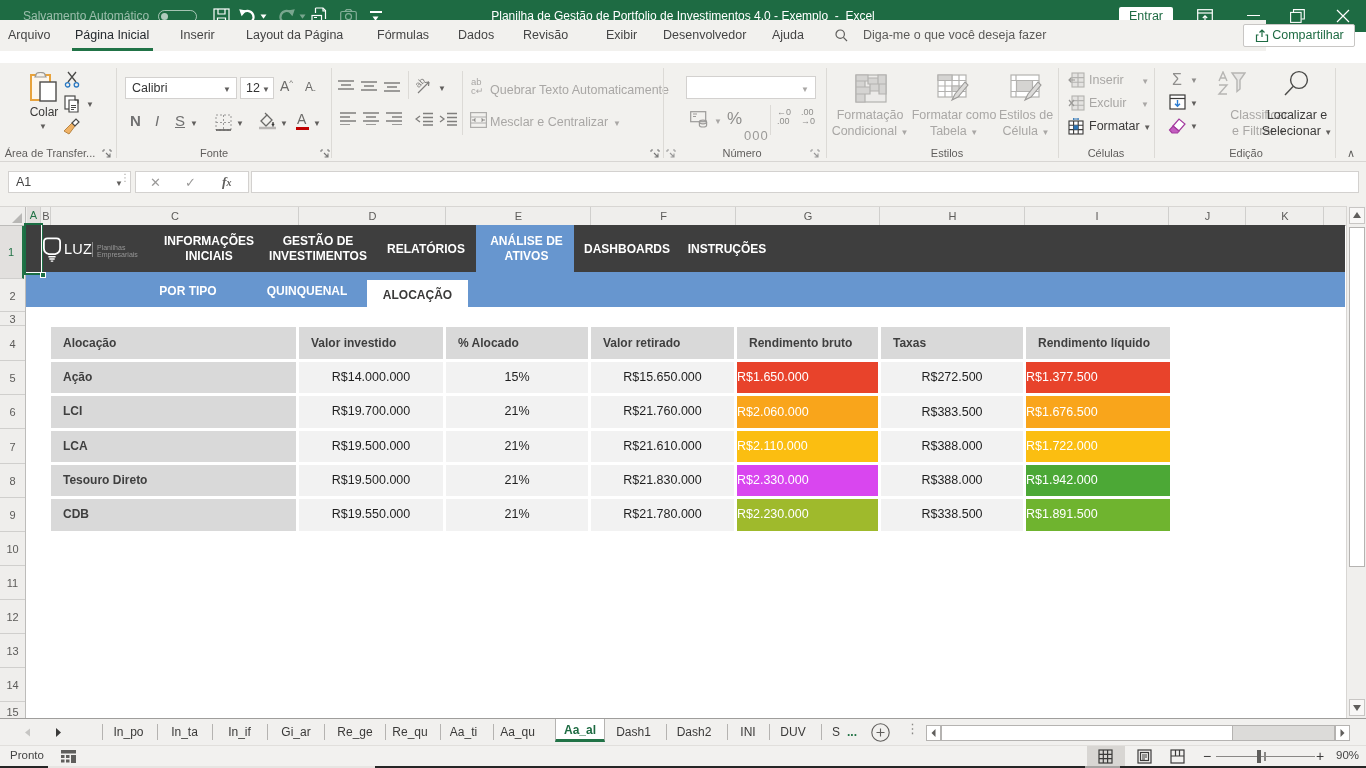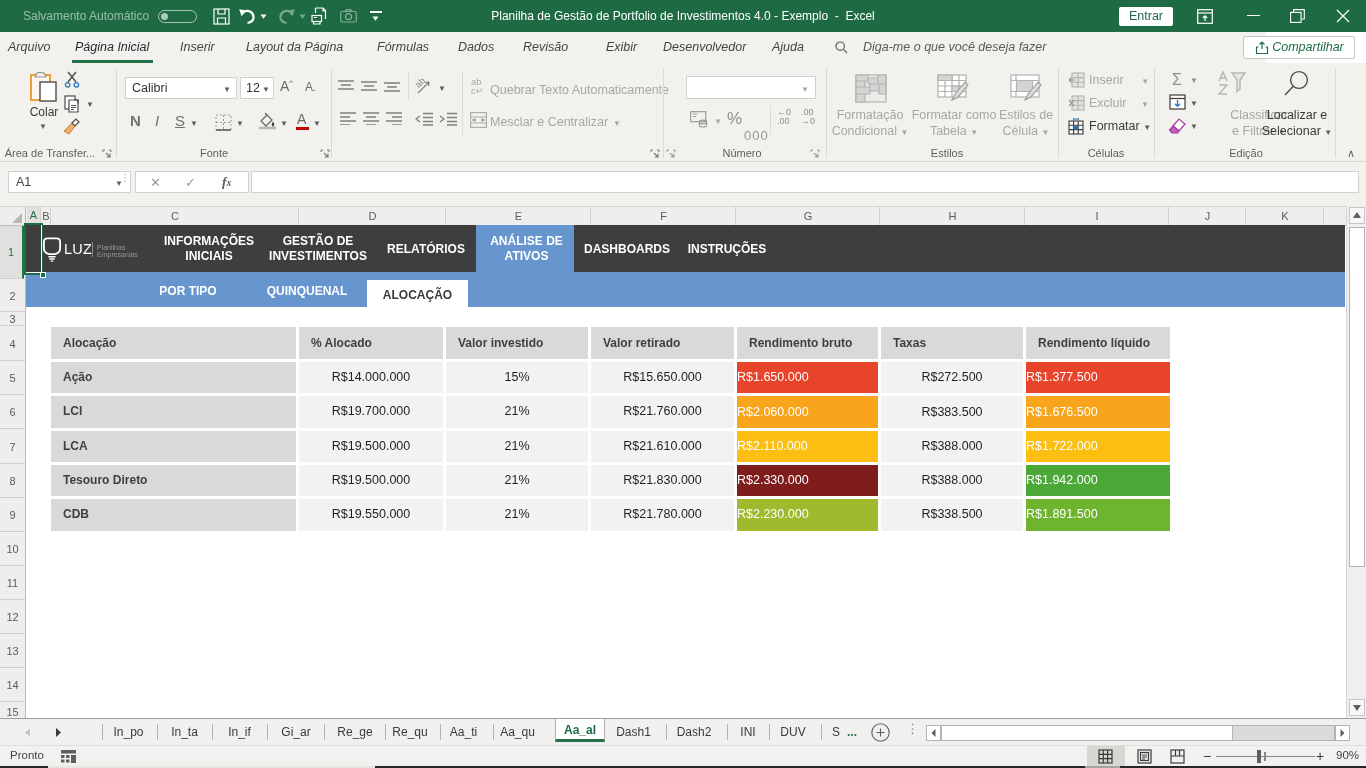--- a/index.html
+++ b/index.html
@@ -4,21 +4,21 @@
 *{margin:0;padding:0;box-sizing:border-box;}
 html,body{width:1366px;height:768px;overflow:hidden;font-family:"Liberation Sans",sans-serif;background:#fff;}
 .abs{position:absolute;}
 #stage{position:relative;width:1366px;height:768px;}
 
 #titlebar{left:0;top:0;width:1366px;height:32px;background:#1E6B43;color:#fff;}
 .tb-dim{color:rgba(255,255,255,.55);}
 #ttl{left:0;top:0;width:1366px;height:32px;line-height:32px;text-align:center;font-size:12px;color:#fff;}
 #entrar{left:1119px;top:7px;width:54px;height:19px;background:#fff;border-radius:2px;color:#1E6B43;font-size:12.5px;text-align:center;line-height:19px;}
 
-#tabrow{left:0;top:32px;width:1266px;height:31px;background:#F2F1EE;font-size:12.5px;color:#444;font-style:italic;}
+#tabrow{left:0;top:20px;width:1266px;height:31px;background:#F2F1EE;font-size:12.5px;color:#444;}
 .rtab{position:absolute;top:0;height:31px;line-height:31px;}
 #shareBtn{left:1243px;top:4px;width:112px;height:23px;border:1px solid #c8c6c4;border-radius:2px;background:#fff;color:#1E6B43;font-size:12.5px;line-height:21px;text-align:center;}
 
 #ribbon{left:0;top:63px;width:1366px;height:99px;background:#F2F1EE;border-bottom:1px solid #d8d6d3;}
 .gsep{position:absolute;top:5px;width:1px;height:90px;background:#dcdad6;}
 .glabel{position:absolute;top:84px;font-size:11px;color:#605e5c;text-align:center;}
 .launch{position:absolute;width:10px;height:10px;}
 .dis{color:#a9a7a5;}
 .dd{font-size:8px;color:#605e5c;}
 .ddis{font-size:8px;color:#a9a7a5;}
@@ -487,22 +487,22 @@
  <div class="abs bluetab" style="left:450px;top:-1px;width:98px;height:47px;"></div>
  <div class="m1" style="left:450px;top:8px;width:101px;">ANÁLISE DE<br>ATIVOS</div>
  <div class="m1" style="left:556px;top:16px;width:90px;">DASHBOARDS</div>
  <div class="m1" style="left:656px;top:16px;width:90px;">INSTRUÇÕES</div>
  <div class="m2" style="left:112px;top:58px;width:100px;">POR TIPO</div>
  <div class="m2" style="left:231px;top:58px;width:100px;">QUINQUENAL</div>
  <div class="abs" style="left:341px;top:54px;width:101px;height:28px;background:#fff;"></div>
  <div class="m2" style="left:341px;top:62px;width:101px;color:#3b3a39;">ALOCAÇÃO</div>
  <div class="abs" id="tbl">
   <div class="th">Alocação</div>
+        <div class="th">Valor investido</div>
         <div class="th">% Alocado</div>
-        <div class="th">Valor investido</div>
         <div class="th">Valor retirado</div>
         <div class="th">Rendimento bruto</div>
         <div class="th">Taxas</div>
         <div class="th">Rendimento líquido</div>
   <div class="tc">Ação</div>
         <div class="tn">R$14.000.000</div>
         <div class="tn">15%</div>
         <div class="tn">R$15.650.000</div>
         <div class="cw" style="background:#E8432B;">R$1.650.000</div>
         <div class="tn">R$272.500</div>
@@ -518,21 +518,21 @@
         <div class="tn">R$19.500.000</div>
         <div class="tn">21%</div>
         <div class="tn">R$21.610.000</div>
         <div class="cw" style="background:#FBBE11;">R$2.110.000</div>
         <div class="tn">R$388.000</div>
         <div class="cw" style="background:#FBBE11;">R$1.722.000</div>
   <div class="tc">Tesouro Direto</div>
         <div class="tn">R$19.500.000</div>
         <div class="tn">21%</div>
         <div class="tn">R$21.830.000</div>
-        <div class="cw" style="background:#7f1d1d;">R$2.330.000</div>
+        <div class="cw" style="background:#d946ef;">R$2.330.000</div>
         <div class="tn">R$388.000</div>
         <div class="cw" style="background:#4CA836;">R$1.942.000</div>
   <div class="tc">CDB</div>
         <div class="tn">R$19.550.000</div>
         <div class="tn">21%</div>
         <div class="tn">R$21.780.000</div>
         <div class="cw" style="background:#9FBA2C;">R$2.230.000</div>
         <div class="tn">R$338.500</div>
         <div class="cw" style="background:#6FB42F;">R$1.891.500</div>
  </div>

